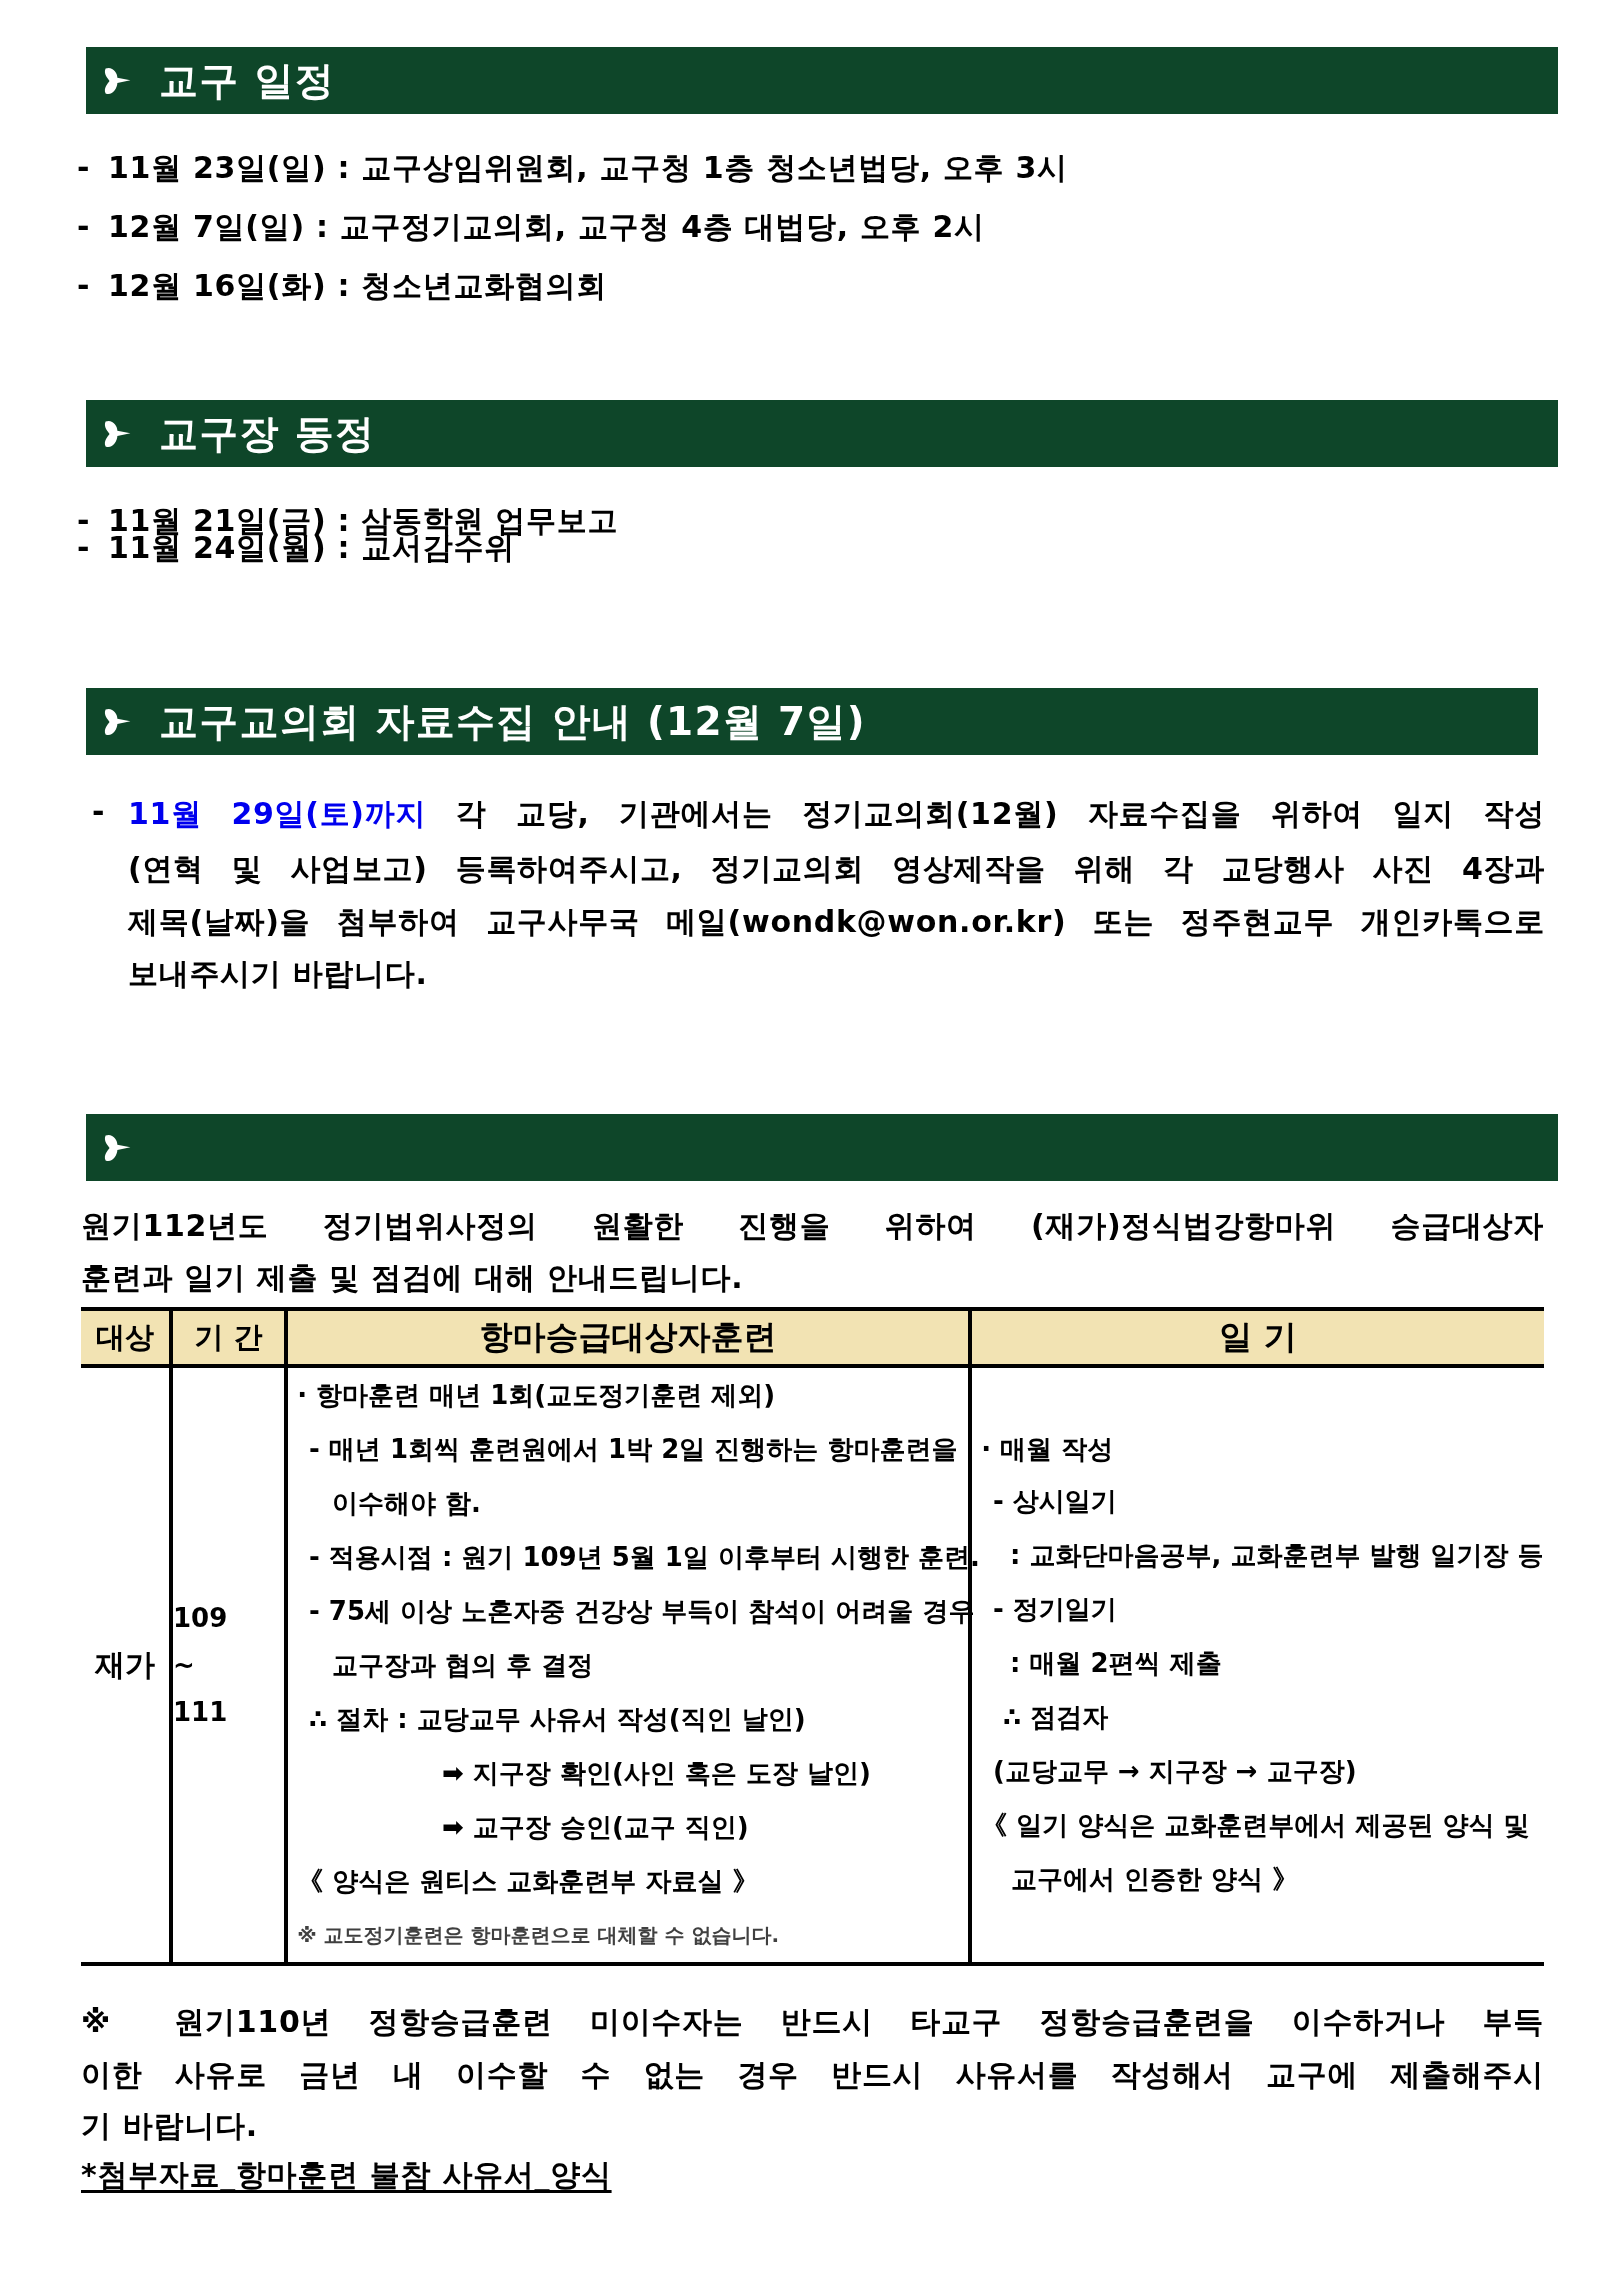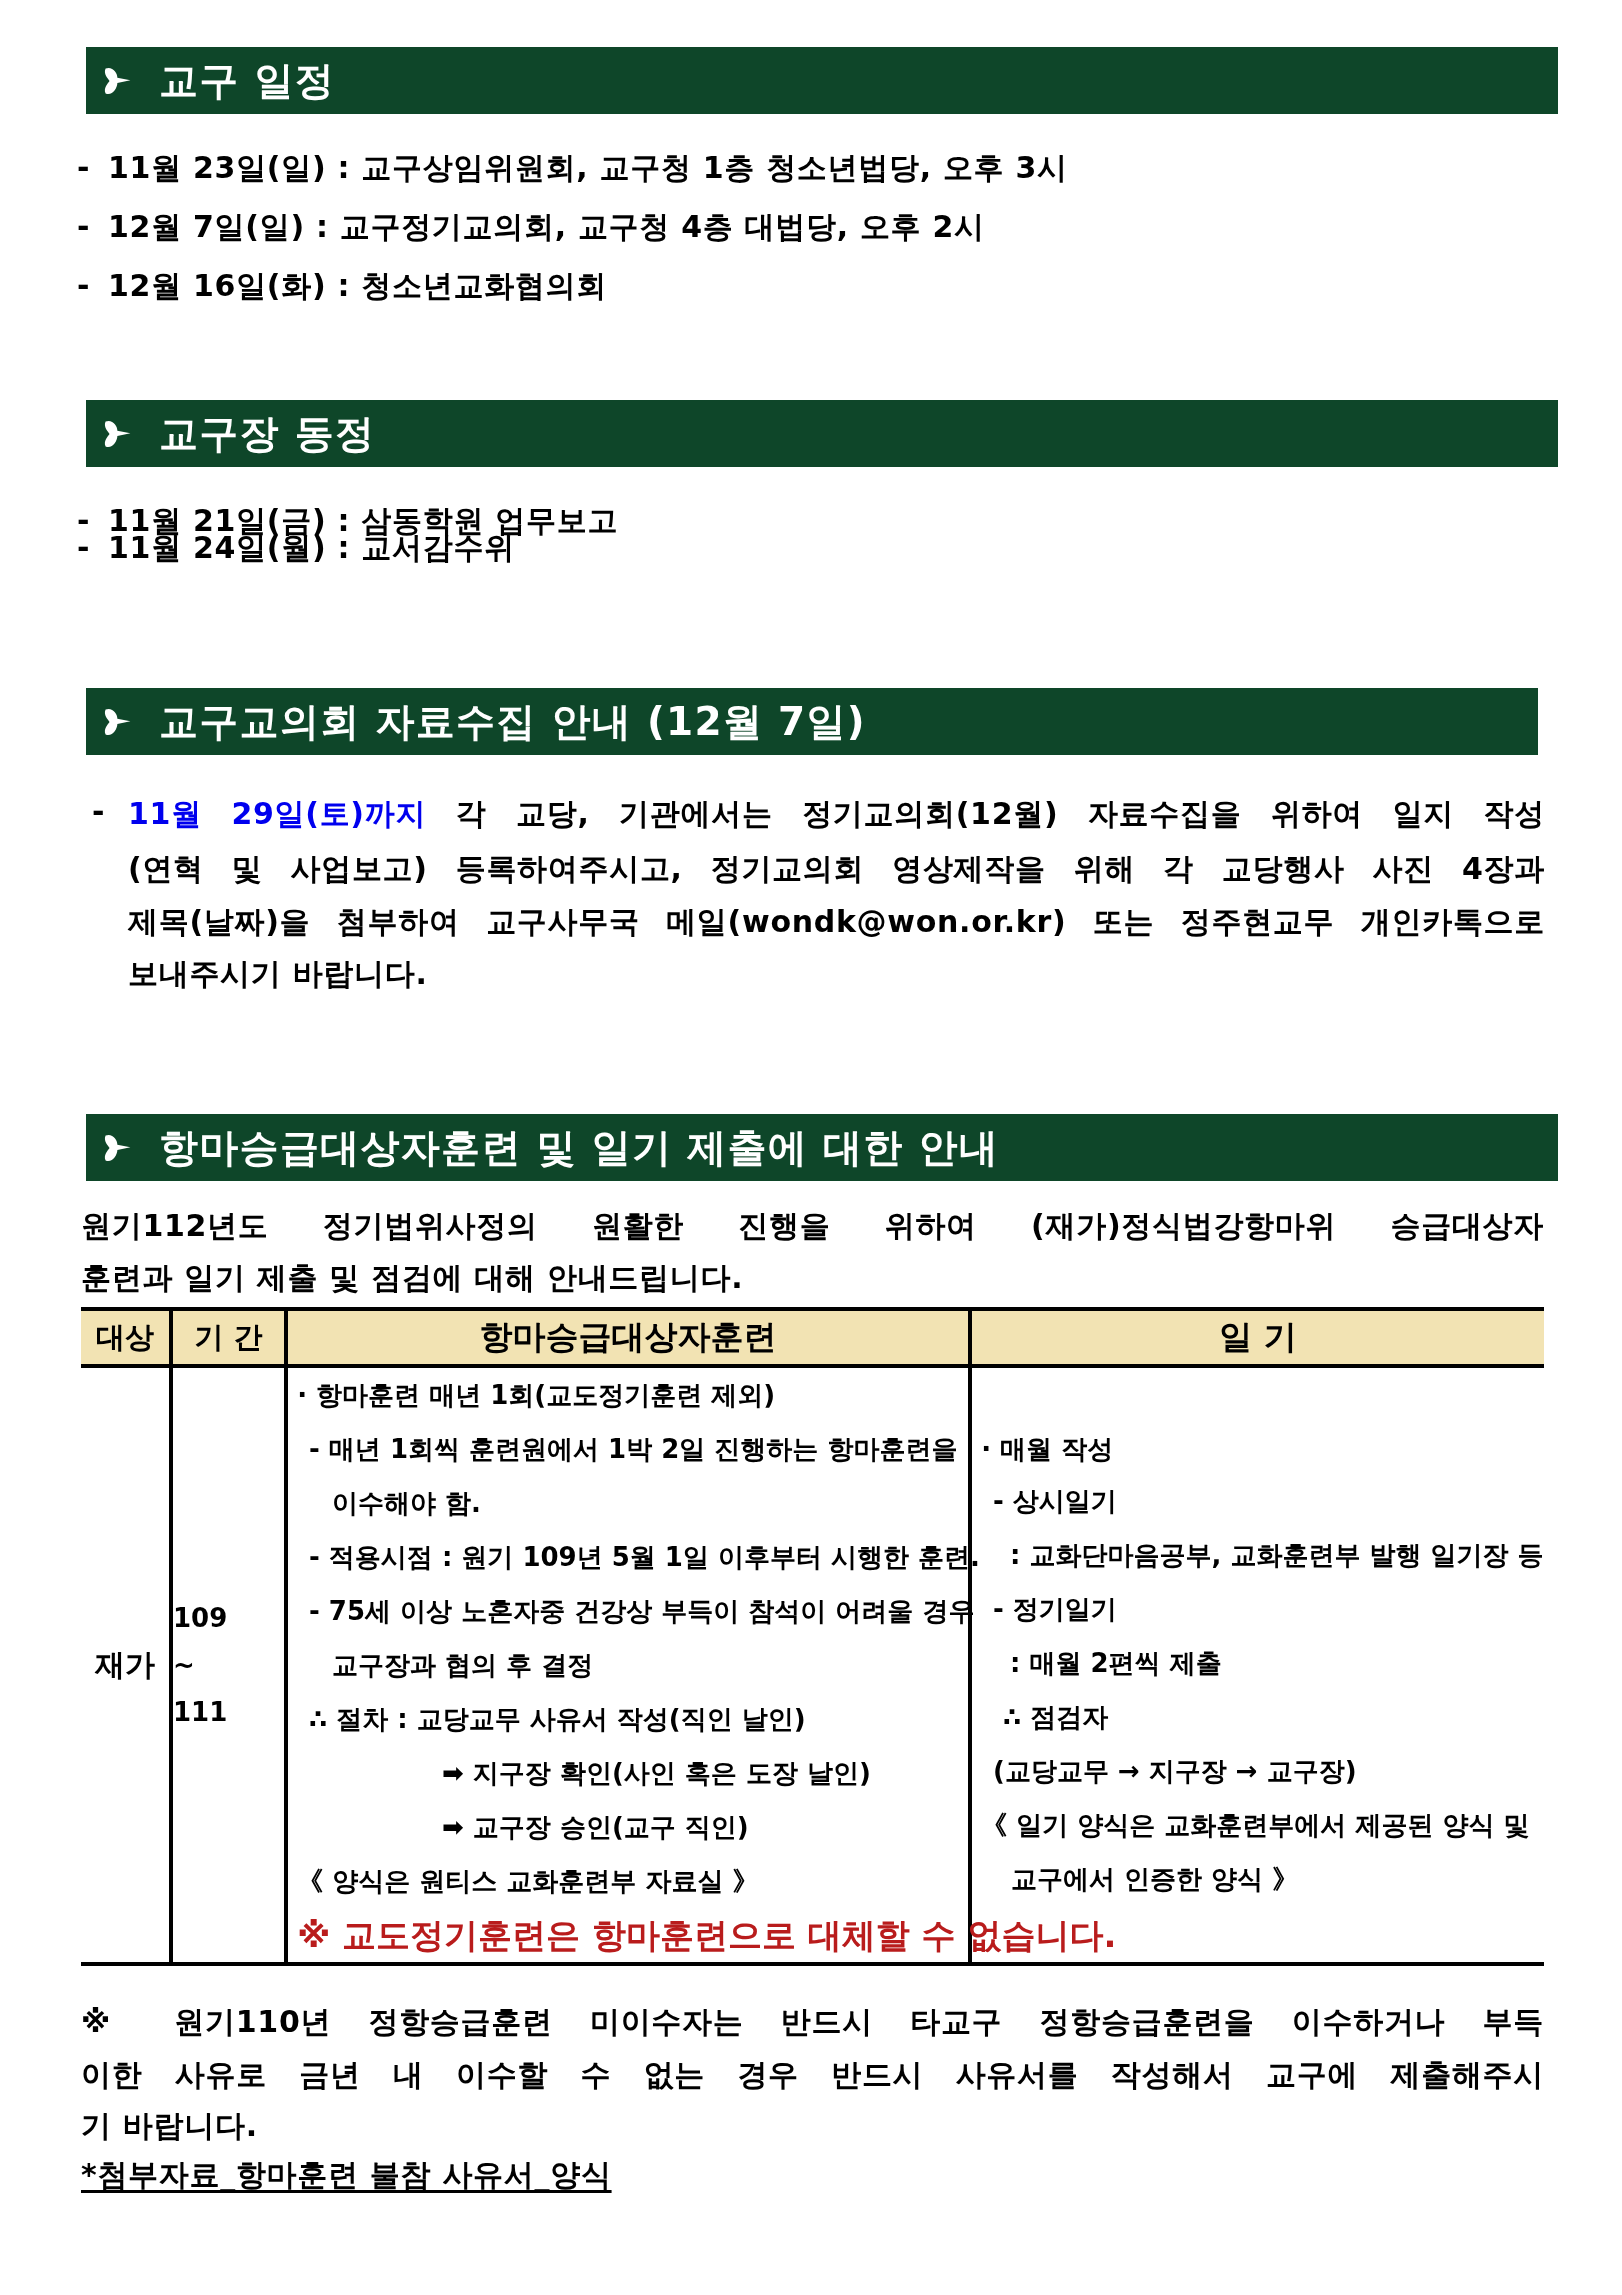--- a/index.html
+++ b/index.html
@@ -26,21 +26,21 @@
   table.guide th + th, table.guide td + td { border-left:4.6px solid #000; }
   table.guide td { vertical-align:middle; padding:0; border-bottom:4.6px solid #000; }
   td.target { text-align:center; font-size:30px; font-weight:bold; }
   td.period { text-align:left; font-size:26px; font-weight:bold; line-height:47px; }
   td.content { vertical-align:top; height:592px; }
   .cell-line { font-size:26px; font-weight:bold; white-space:nowrap; height:54px; line-height:54px; }
   .ind1 { padding-left:9.2px; }
   .ind2 { padding-left:21px; }
   .ind3 { padding-left:44px; }
   .ind4 { padding-left:154px; }
-  .red { color:#b91c1c; font-size:34px; }
+  .red { color:#404040; font-size:20px; }
   .foot-line { position:absolute; left:81px; width:1463px; font-size:30px; font-weight:bold;
                white-space:nowrap; letter-spacing:0.7px; }
   .just { text-align:justify; text-align-last:justify; }
   .underline { text-decoration:underline; text-decoration-thickness:2.6px; text-underline-offset:5.2px; }
 </style>
 </head>
 <body>
 
 <div class="bar" style="top:47px; width:1472px;">
   <span class="bullet">
@@ -93,21 +93,20 @@
 <div class="para-line" style="top:849px;">(연혁 및 사업보고) 등록하여주시고, 정기교의회 영상제작을 위해 각 교당행사 사진 4장과</div>
 <div class="para-line" style="top:902px;">제목(날짜)을 첨부하여 교구사무국 메일(wondk@won.or.kr) 또는 정주현교무 개인카톡으로</div>
 <div class="para-line last" style="top:954px;">보내주시기 바랍니다.</div>
 
 <div class="bar" style="top:1114px; width:1472px;">
   <span class="bullet">
     <svg width="30" height="30" viewBox="0 0 46 46">
         <path d="M4 4 C14 0 22 10 22 18 L 42 22 L22 26 C22 34 14 46 4 42 C0 34 8 26 10 23 C8 20 0 12 4 4 Z" fill="#ffffff"></path>
       </svg>
   </span>
-  <span class="title">항마승급대상자훈련 및 일기 제출에 대한 안내</span>
 </div>
 
 <div class="intro-line just" style="top:1206px;"> 원기112년도  정기법위사정의  원활한  진행을  위하여  (재가)정식법강항마위  승급대상자</div>
 <div class="intro-line" style="top:1258px;">훈련과 일기 제출 및 점검에 대해 안내드립니다.</div>
 
 <table class="guide">
   <colgroup>
     <col style="width:90px">
     <col style="width:115px">
     <col style="width:684px">

